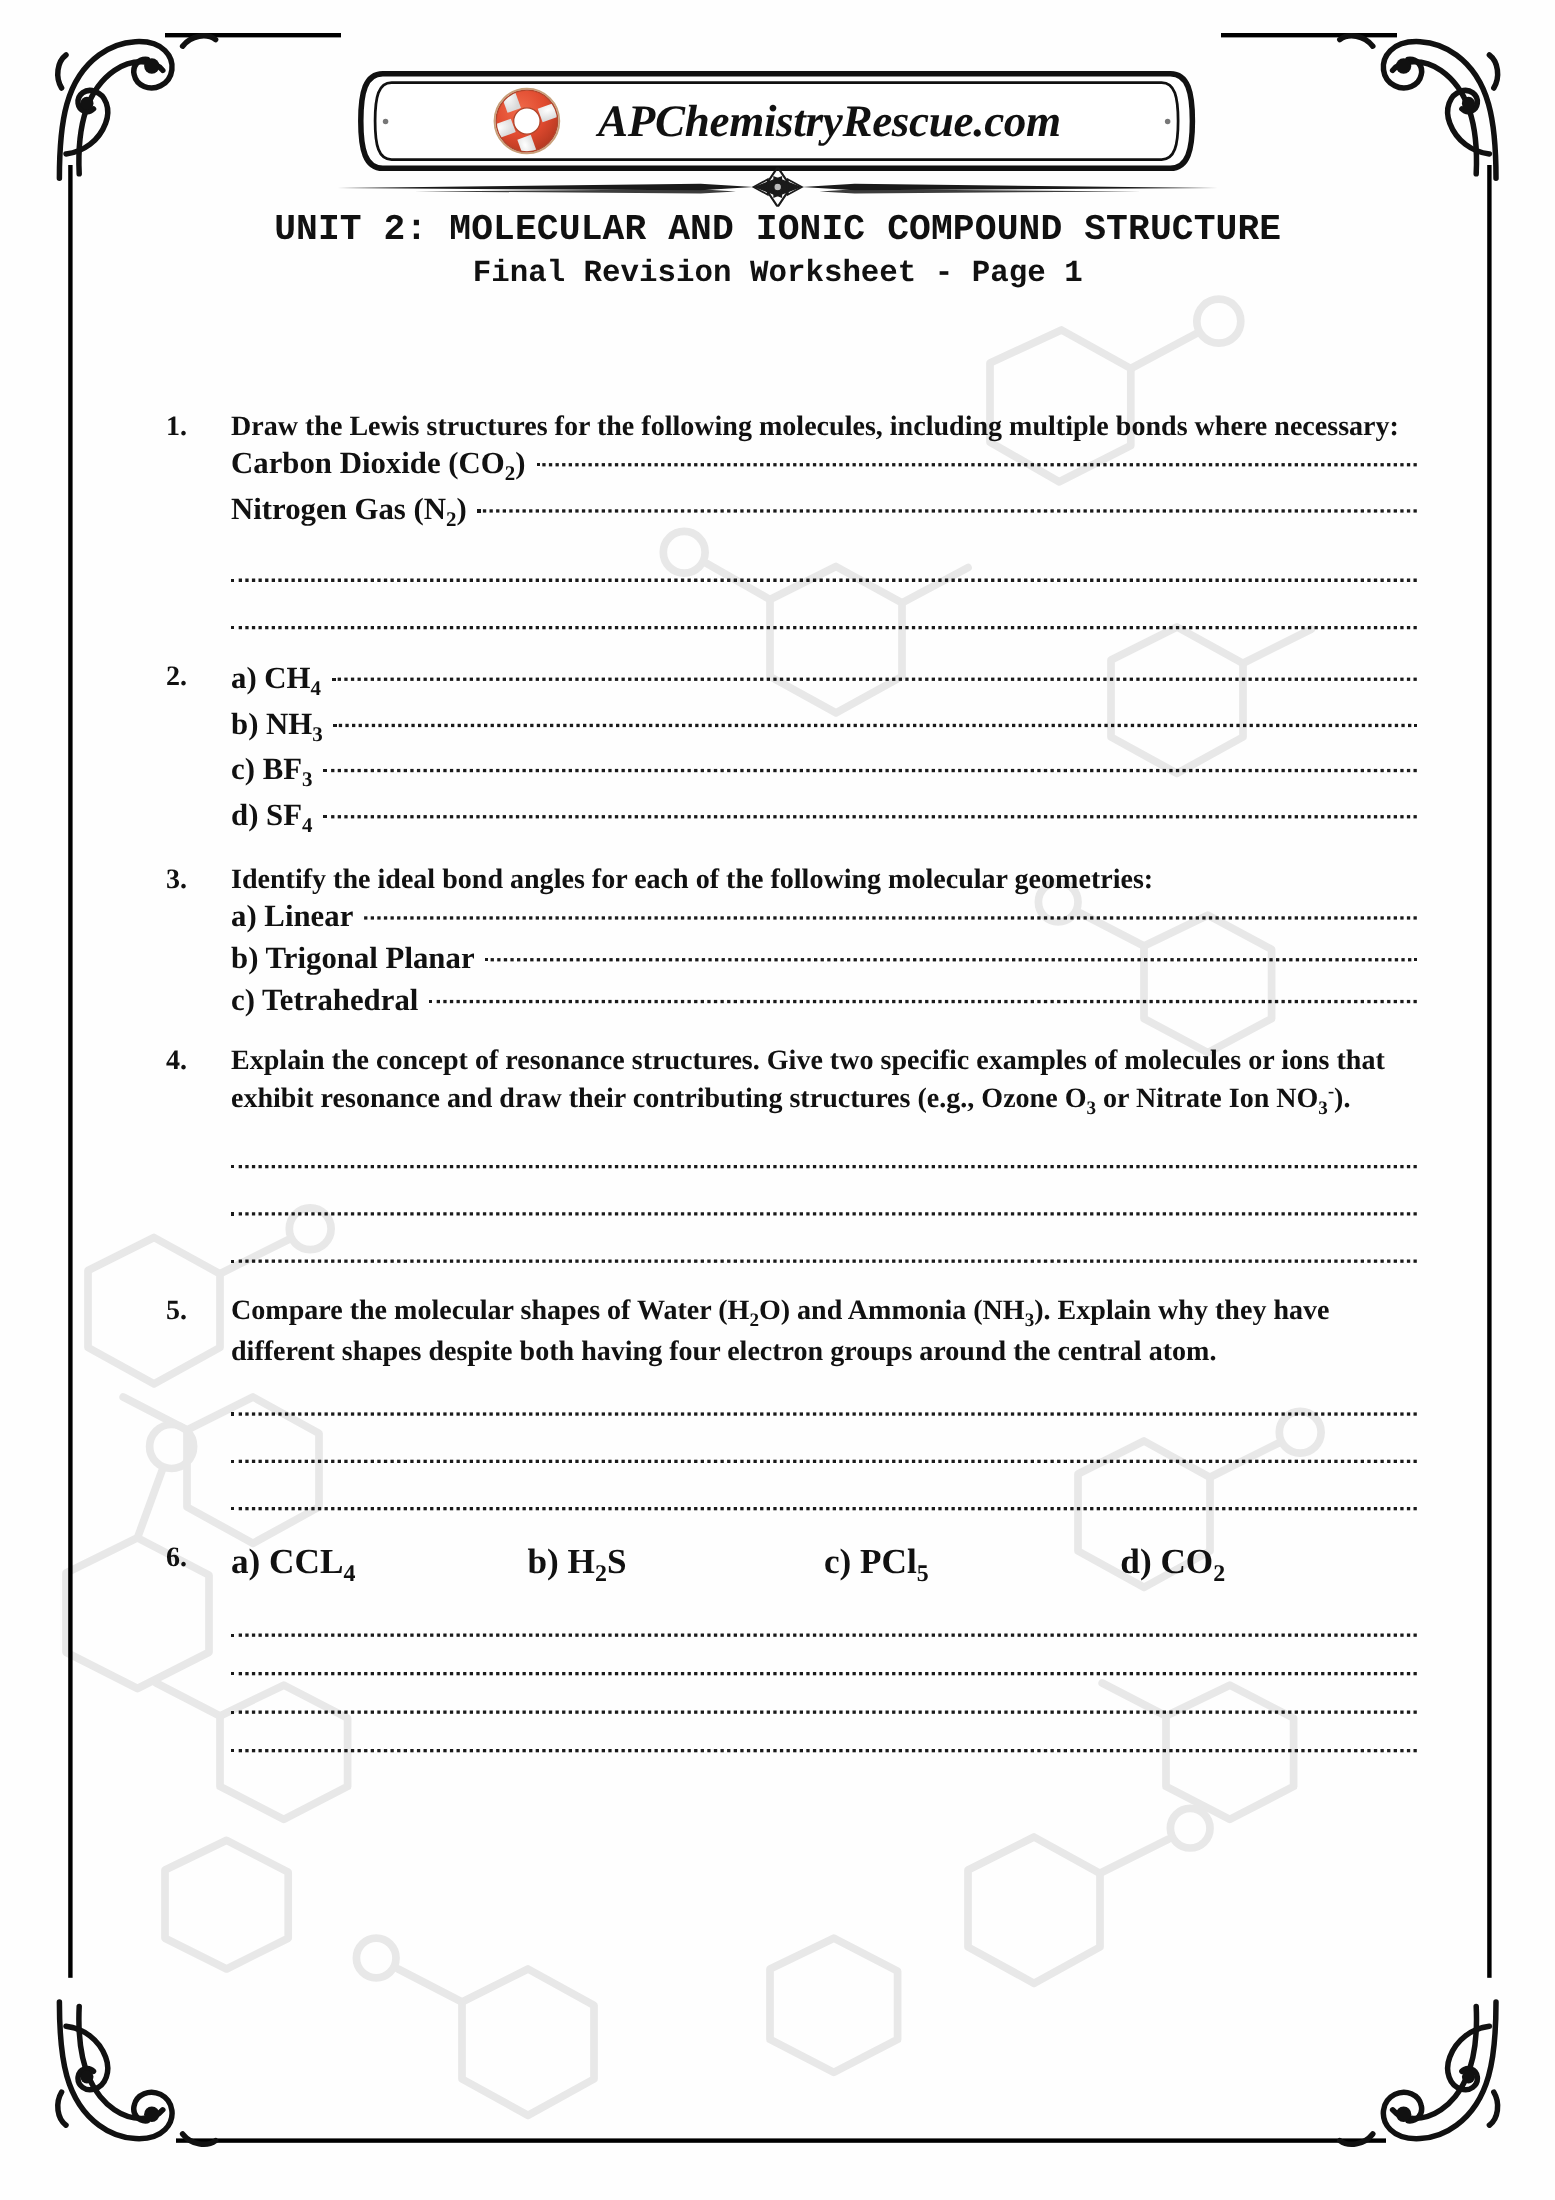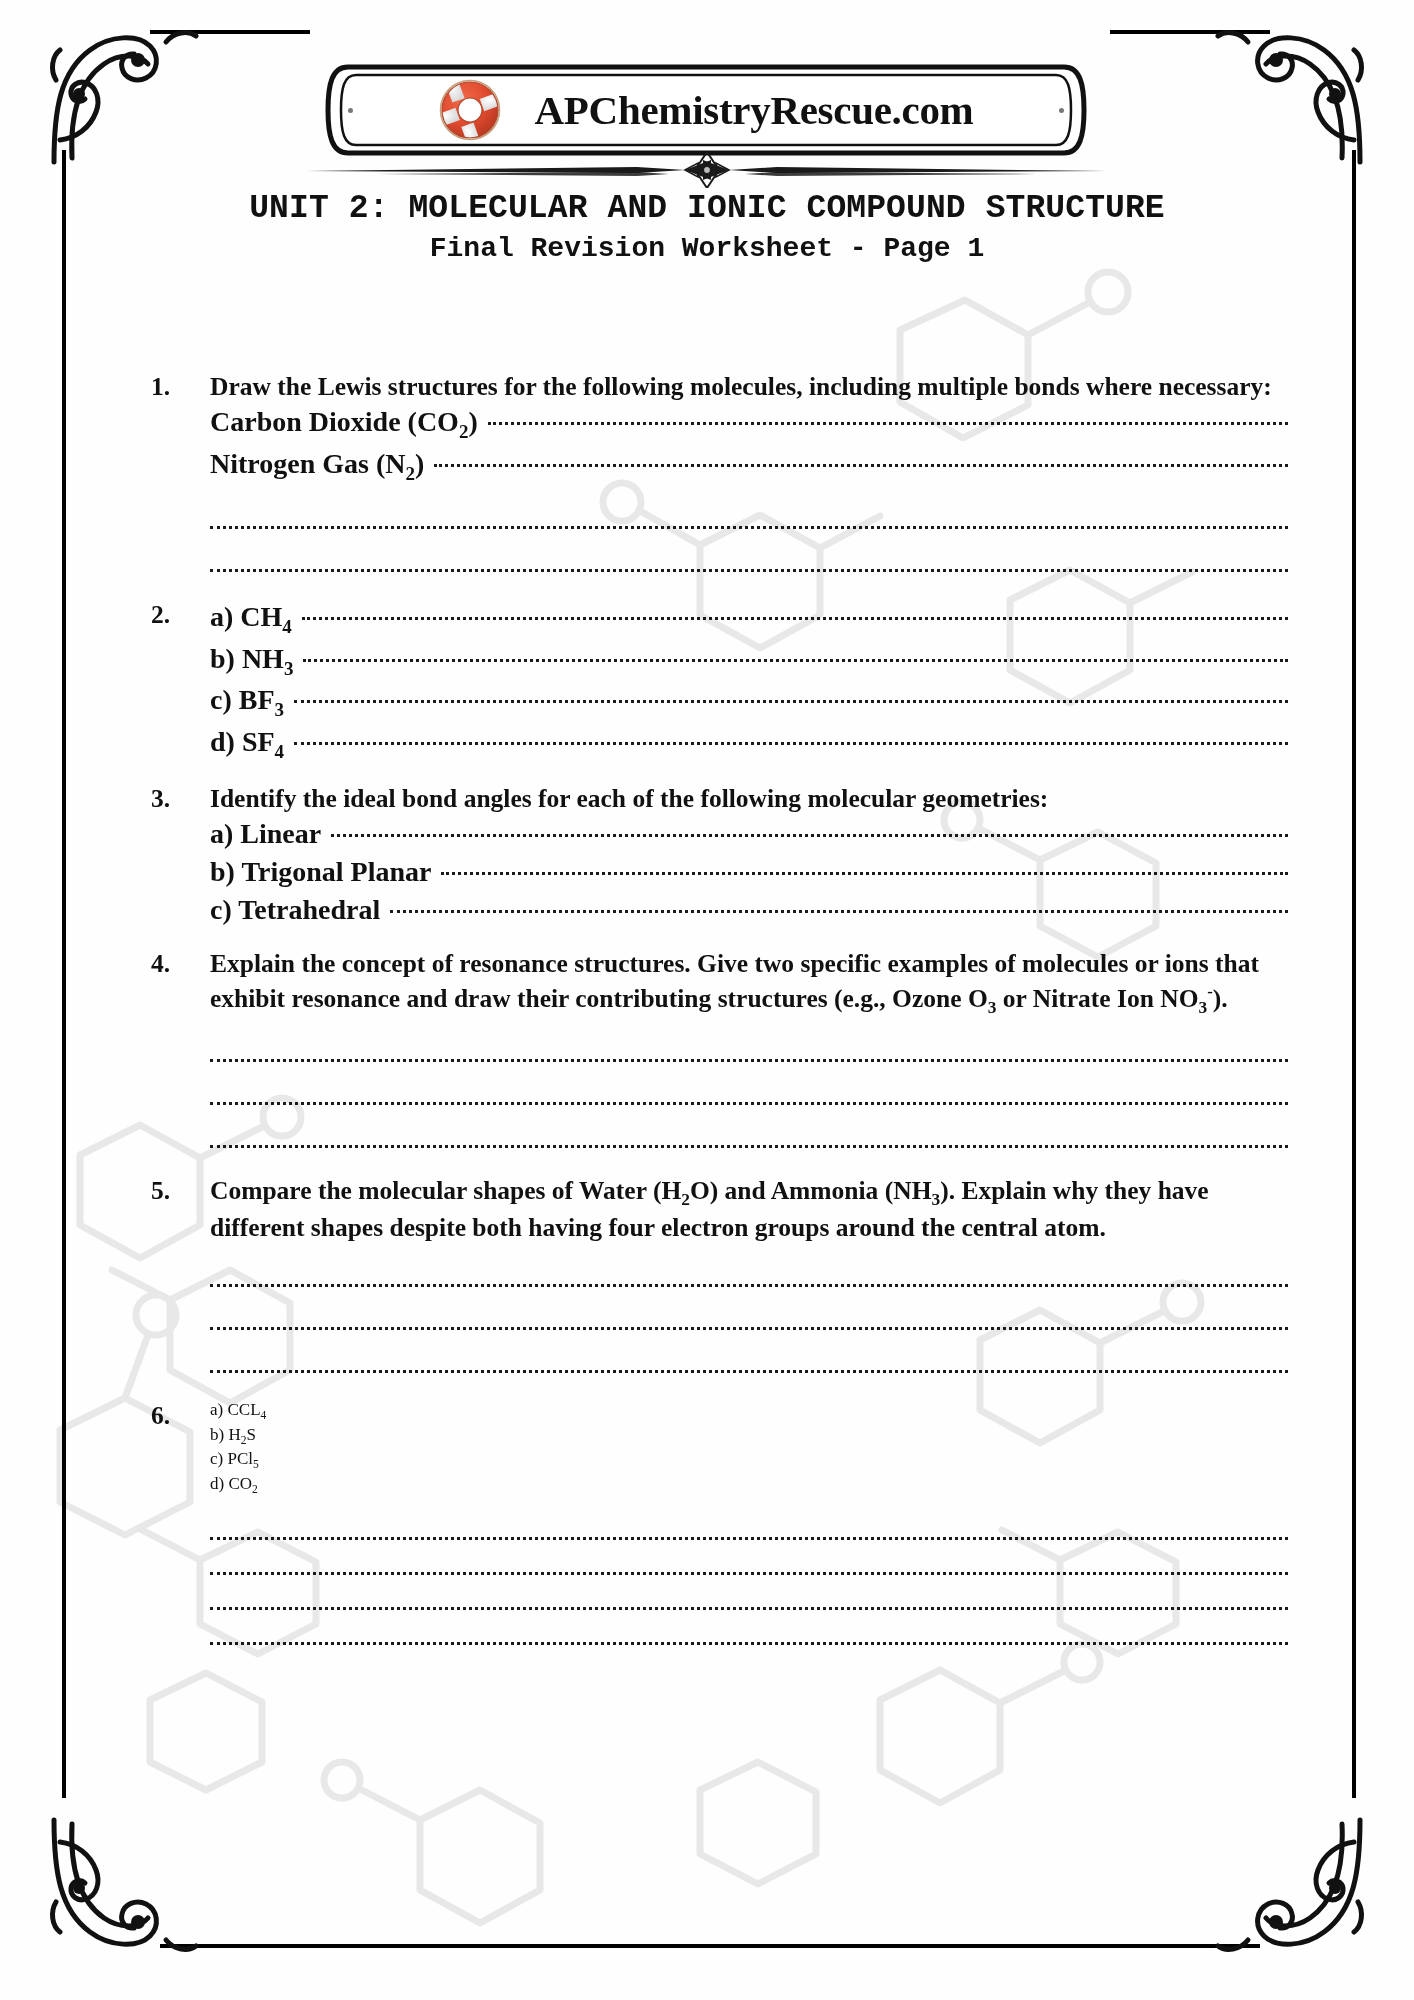--- a/index.html
+++ b/index.html
@@ -91,20 +91,21 @@
     z-index: 5;
   }
   .banner-svg { position:absolute; inset:0; }
   .logo-row {
     position: absolute;
     inset: 0;
     display: flex;
     align-items: center;
     justify-content: center;
     gap: 34px;
+    font-style: italic;
   }
   .lifering {
     width: 62px;
     height: 62px;
     position: relative;
     flex: 0 0 auto;
   }
   .site-name {
     font-family: "Liberation Serif", "DejaVu Serif", serif;
     font-weight: bold;
@@ -213,24 +214,23 @@
     height: 30px;
     margin-top: 10px;
   }
   .answer-line.tight { height: 26px; margin-top: 6px; }
 
   .gap-sm { height: 12px; }
   .gap-md { height: 20px; }
 
   .opt-row {
     display: flex;
-    font-size: 17px;
-    font-weight: normal;
+    font-size: 32px;
+    font-weight: bold;
     line-height: 1.3;
-    flex-direction: column;
   }
   .opt-row > div { flex: 0 0 25%; }
 </style>
 </head>
 <body>
 
 <div class="page">
 
   <svg class="watermark" width="1414" height="2000" viewBox="0 0 1414 2000" aria-hidden="true">
     <g stroke="#e8e8e8" stroke-width="7" fill="none" stroke-linecap="round" stroke-linejoin="round">

